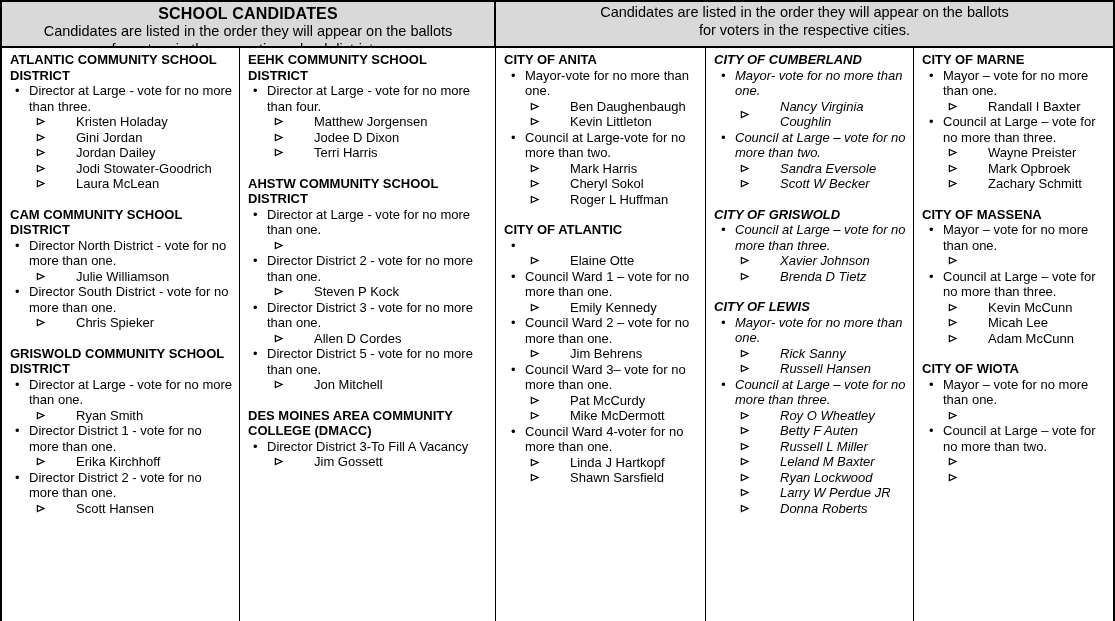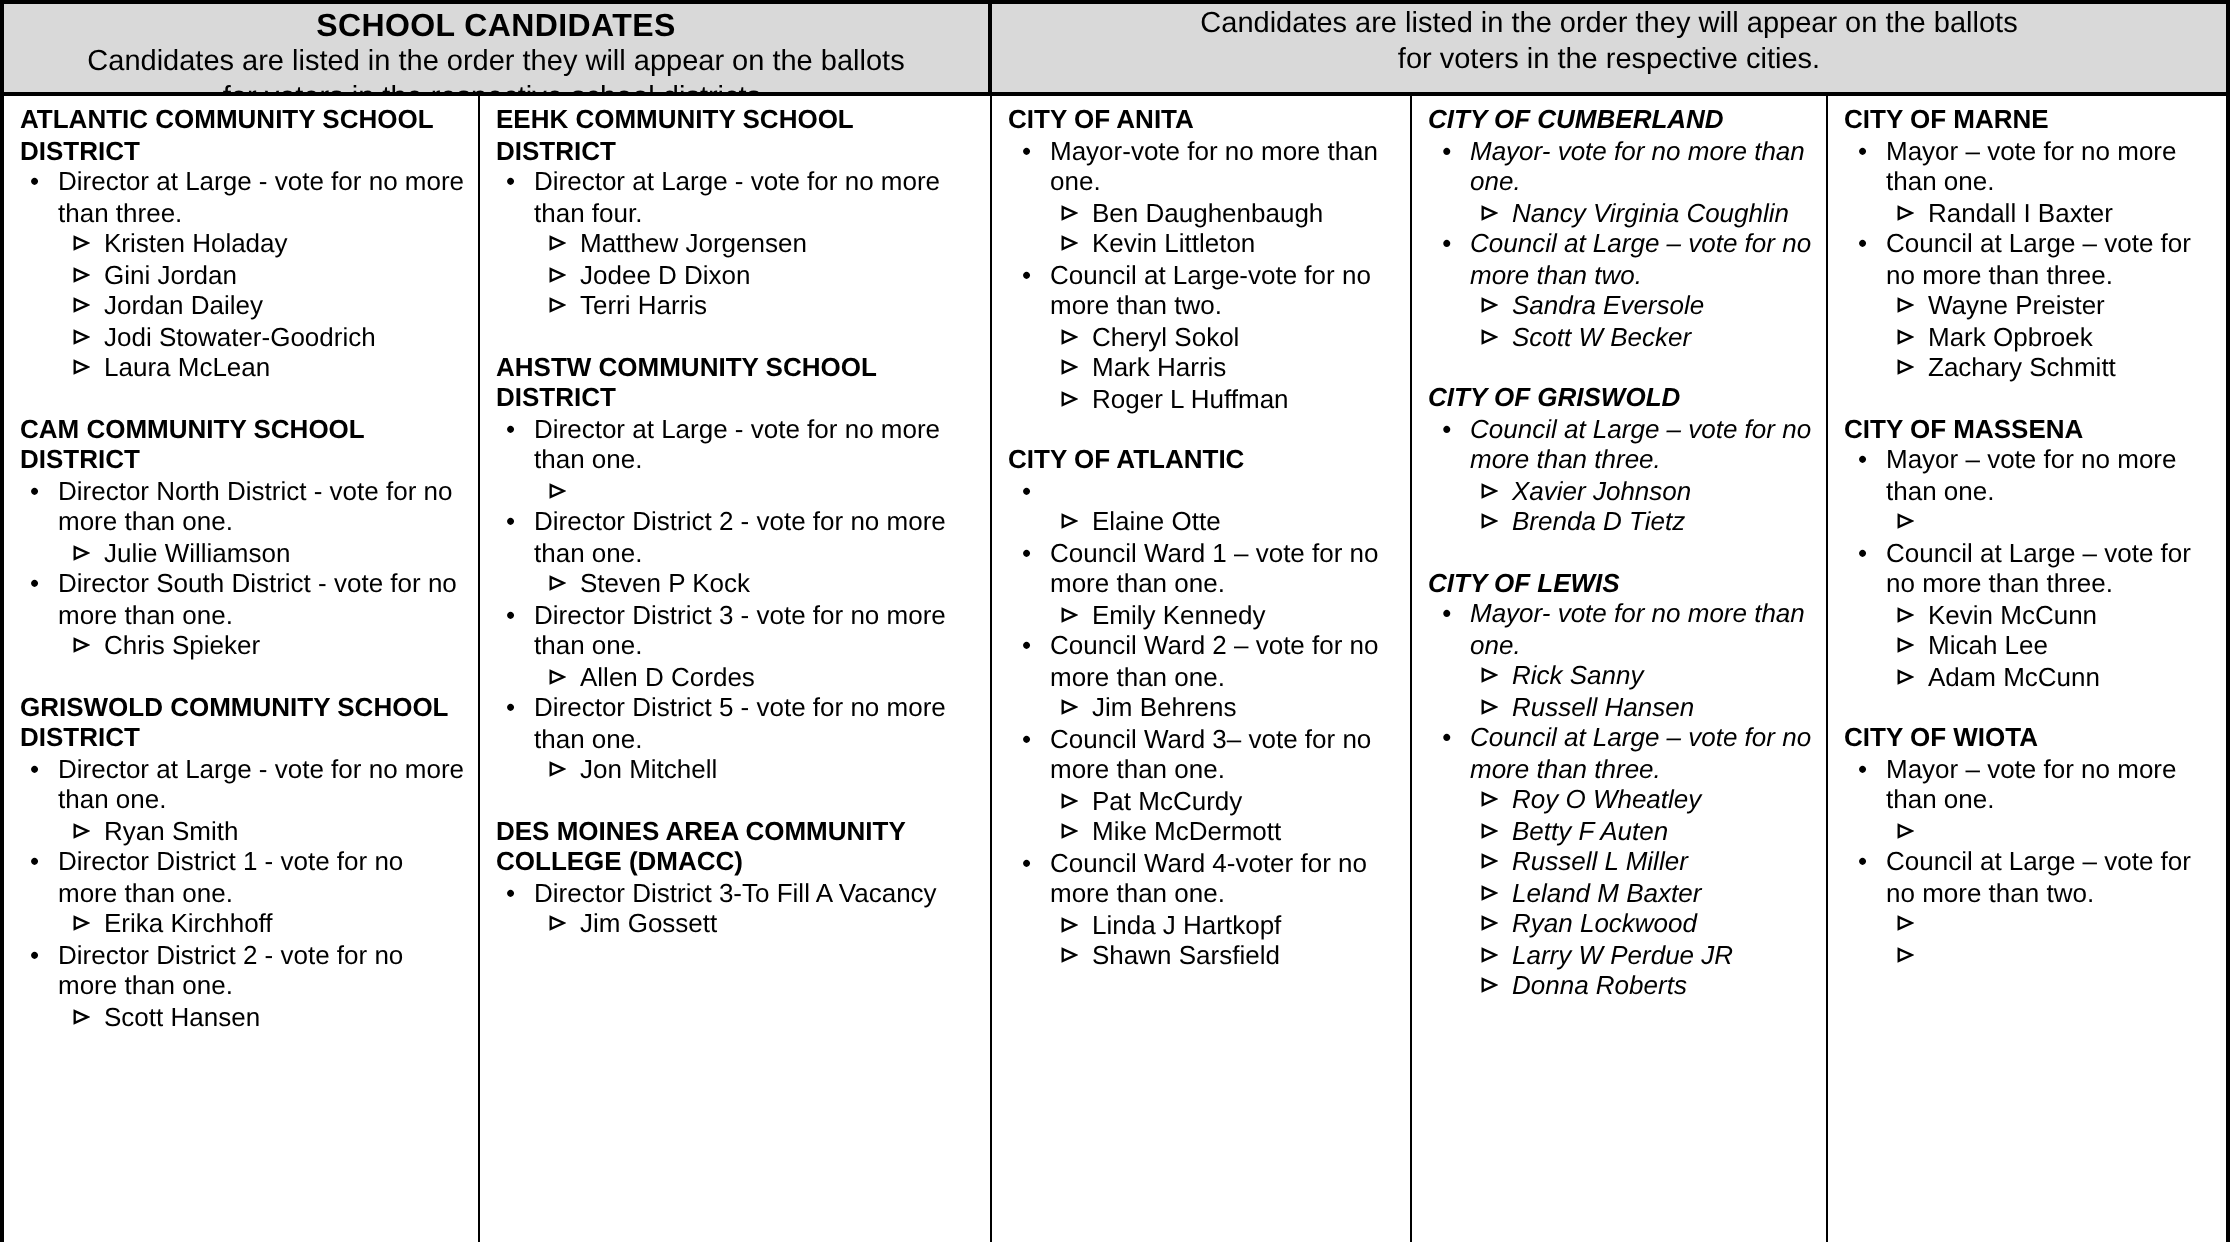--- a/index.html
+++ b/index.html
@@ -26,21 +26,21 @@
   .col2 { width:256px; }
   .col3 { width:210px; }
   .col4 { width:208px;font-style:italic; }
   .col5 { width:201px; }
   .section { margin-bottom:15px; }
   .section-heading { font-weight:bold; font-size:13px; line-height:15.5px; }
   .race-head { display:flex; align-items:flex-start; font-size:13px; line-height:15.5px; }
   .bullet { flex:0 0 14px; margin-left:5px; font-size:13px; }
   .col3 .bullet, .col4 .bullet, .col5 .bullet { margin-left:7px; }
   .race-text { flex:1; }
-  .candidate { display:flex; align-items:flex-end; padding-left:26px; font-size:13px; line-height:15.5px; min-height:15.5px; }
+  .candidate { display:flex; align-items:flex-end; padding-left:26px; font-size:13px; line-height:15.5px; min-height:15.5px;gap:24px; }
   .arrow { flex:0 0 16px; align-self:center; display:flex; align-items:center; }
   .arrow svg { display:block; }
   .cand-name { flex:1; }
 </style>
 </head>
 <body>
 
 <div class="page">
   <div class="headers">
     <div class="header-cell header-school">
@@ -325,29 +325,29 @@
             <div class="race-head">
               <span class="bullet">•</span>
               <span class="race-text">Council at Large-vote for no more than two.</span>
             </div>
             <div class="candidate">
               <span class="arrow">
                 <svg width="9" height="9" viewBox="0 0 10 10" aria-hidden="true">
                   <path d="M1.5 1.7 L8.8 5 L1.5 8.3 Z" fill="#ffffff" stroke="#000000" stroke-width="1.3" stroke-linejoin="miter"></path>
                 </svg>
               </span>
+              <span class="cand-name">Mark Harris</span>
+            </div>
+            <div class="candidate">
+              <span class="arrow">
+                <svg width="9" height="9" viewBox="0 0 10 10" aria-hidden="true">
+                  <path d="M1.5 1.7 L8.8 5 L1.5 8.3 Z" fill="#ffffff" stroke="#000000" stroke-width="1.3" stroke-linejoin="miter"></path>
+                </svg>
+              </span>
               <span class="cand-name">Cheryl Sokol</span>
-            </div>
-            <div class="candidate">
-              <span class="arrow">
-                <svg width="9" height="9" viewBox="0 0 10 10" aria-hidden="true">
-                  <path d="M1.5 1.7 L8.8 5 L1.5 8.3 Z" fill="#ffffff" stroke="#000000" stroke-width="1.3" stroke-linejoin="miter"></path>
-                </svg>
-              </span>
-              <span class="cand-name">Mark Harris</span>
             </div>
             <div class="candidate">
               <span class="arrow">
                 <svg width="9" height="9" viewBox="0 0 10 10" aria-hidden="true">
                   <path d="M1.5 1.7 L8.8 5 L1.5 8.3 Z" fill="#ffffff" stroke="#000000" stroke-width="1.3" stroke-linejoin="miter"></path>
                 </svg>
               </span>
               <span class="cand-name">Roger L Huffman</span>
             </div>
           </div>

